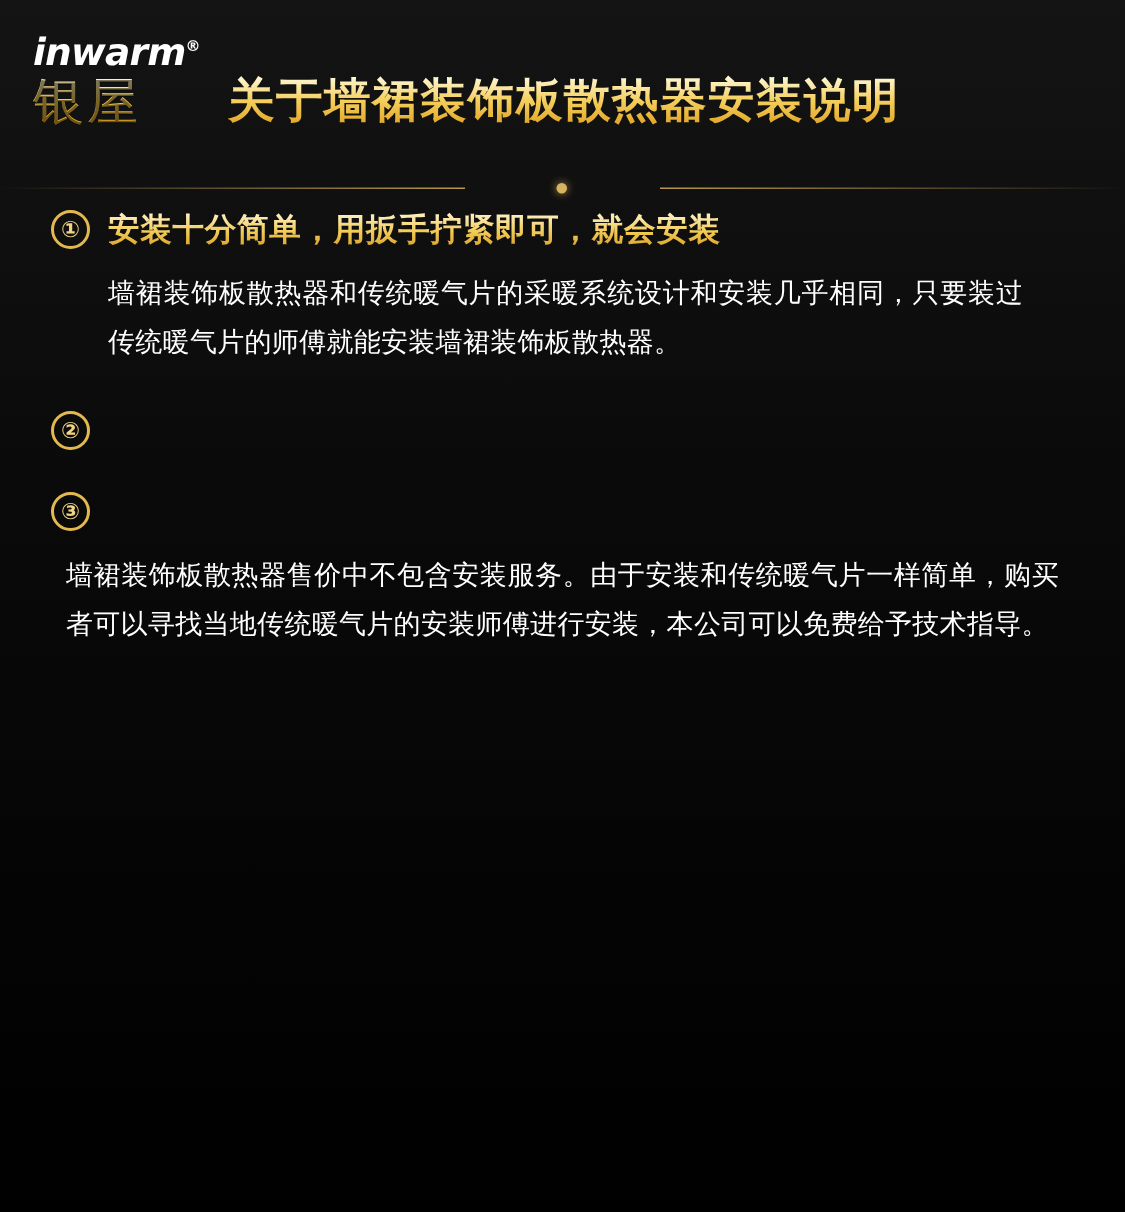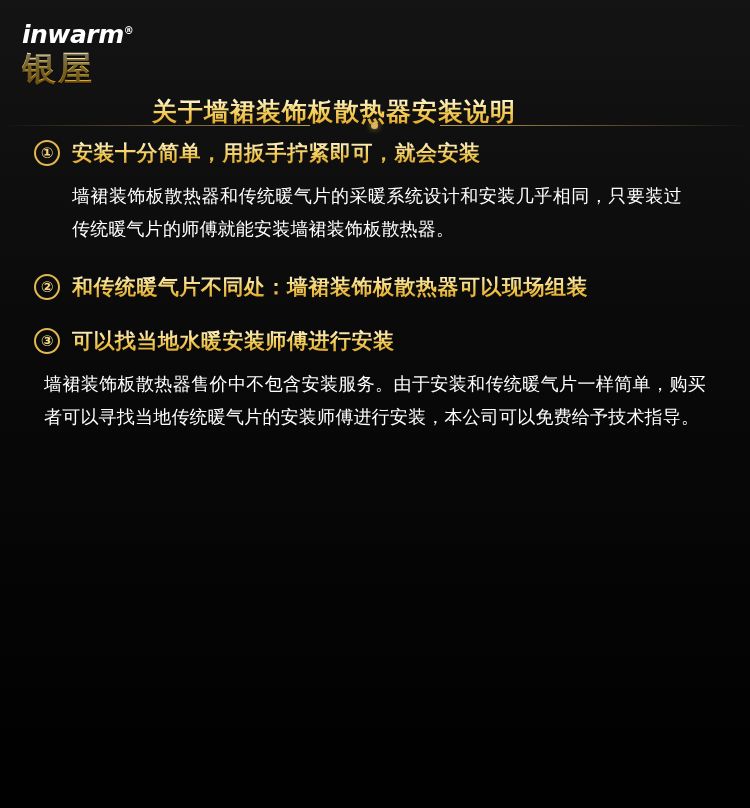--- a/index.html
+++ b/index.html
@@ -44,44 +44,43 @@
     line-height: 1;
   }
   .brand-latin .reg {
     font-size: 10px;
     vertical-align: super;
     font-style: normal;
   }
   .brand-cn {
     margin-top: 4px;
     font-family: "DejaVu Sans", sans-serif;
-    font-weight: bold;
+    font-weight: normal;
     font-size: 34px;
     line-height: 1.05;
     letter-spacing: 2px;
     background: linear-gradient(180deg, #fff6c9 0%, #f3c94e 45%, #d79a1d 100%);
     -webkit-background-clip: text;
     background-clip: text;
     color: transparent;
     text-shadow: 0 1px 0 rgba(0,0,0,0.5);
   }
   .title {
     position: absolute;
     left: 152px;
     top: 50px;
     font-family: "DejaVu Sans", sans-serif;
     font-weight: bold;
-    font-size: 25px;
+    font-size: 31px;
     letter-spacing: 1px;
     line-height: 1.1;
     background: linear-gradient(180deg, #fffbe0 0%, #f5cf5c 50%, #e0a424 100%);
     -webkit-background-clip: text;
     background-clip: text;
     color: transparent;
-    margin-top: 48px;
   }
   .divider {
     position: absolute;
     left: 0;
     top: 118px;
     width: 750px;
     height: 16px;
   }
   .divider .line {
     position: absolute;
@@ -187,26 +186,24 @@
       <div class="sec-head">
         <div class="num">①</div>
         <div class="sec-title">安装十分简单，用扳手拧紧即可，就会安装</div>
       </div>
       <div class="sec-body">墙裙装饰板散热器和传统暖气片的采暖系统设计和安装几乎相同，只要装过传统暖气片的师傅就能安装墙裙装饰板散热器。</div>
     </div>
 
     <div class="section wide">
       <div class="sec-head">
         <div class="num">②</div>
-        <div class="sec-title">和传统暖气片不同处：墙裙装饰板散热器可以现场组装</div>
       </div>
     </div>
 
     <div class="section wide">
       <div class="sec-head">
         <div class="num">③</div>
-        <div class="sec-title">可以找当地水暖安装师傅进行安装</div>
       </div>
       <div class="sec-body">墙裙装饰板散热器售价中不包含安装服务。由于安装和传统暖气片一样简单，购买者可以寻找当地传统暖气片的安装师傅进行安装，本公司可以免费给予技术指导。</div>
     </div>
 
   </div>
 </div>
 
 </body></html>

